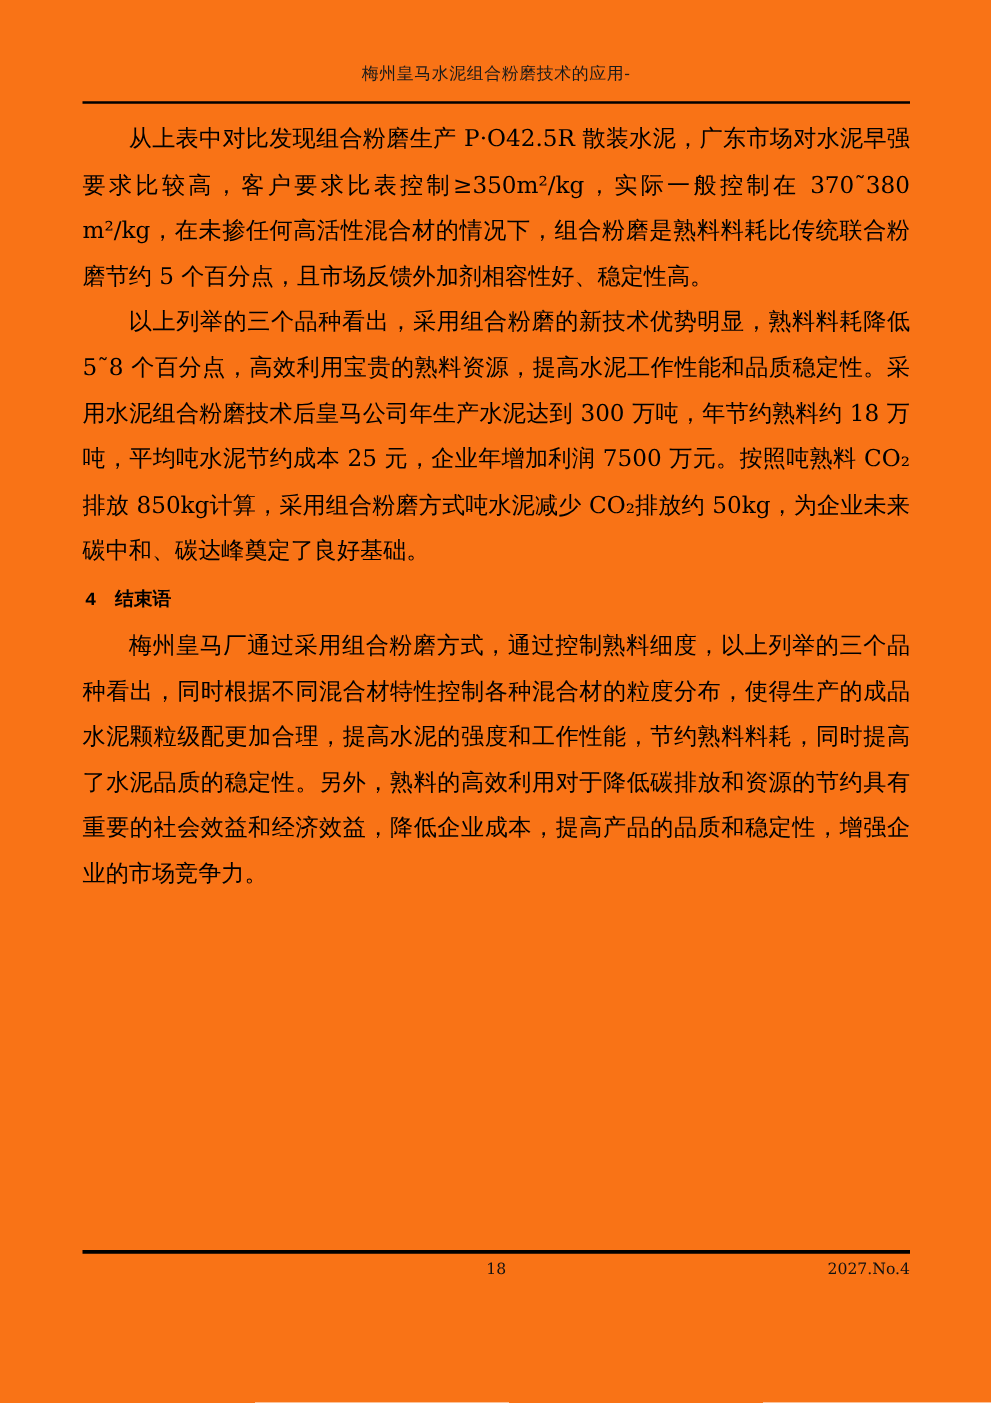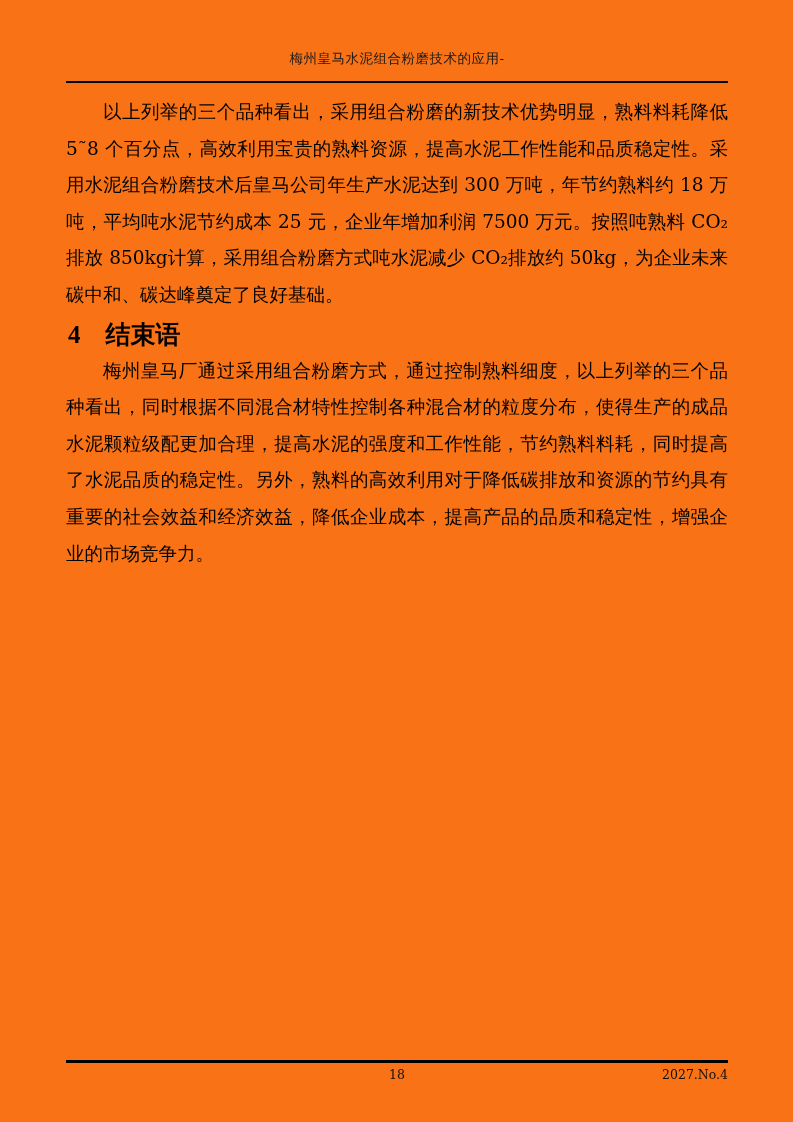--- a/index.html
+++ b/index.html
@@ -42,33 +42,33 @@
     font-size: 18.5px;
     line-height: 36.6px;
     text-align: justify;
     color: #000000;
   }
   .content p {
     text-indent: 2em;
     margin: 0;
   }
   .section-heading {
-    font-size: 25px;
+    font-size: 15px;
     font-weight: bold;
     line-height: 37px;
     margin: 0;
     padding: 2px 0 0 2px;
     text-align: left;
-    font-family: Liberation Serif, serif;
+    font-family: Liberation Mono, monospace;
   }
   .footer {
     position: absolute;
     left: 66px;
     right: 65px;
-    top: 1060px;
+    top: 1000px;
     border-top: 3px solid #000000;
     padding-top: 4px;
     font-size: 12.5px;
     color: #111111;
   }
   .footer-inner {
     position: relative;
     text-align: center;
   }
   .issue-number {
@@ -81,20 +81,21 @@
 <body>
 
 <div class="page">
 
   <div class="header">
     <div class="header-title">梅州皇马水泥组合粉磨技术的应用-</div>
     <hr class="header-rule">
   </div>
 
   <div class="content">
+    <p>从上表中对比发现组合粉磨生产 P·O42.5R 散装水泥，广东市场对水泥早强要求比较高，客户要求比表控制≥350m²/kg，实际一般控制在 370˜380 m²/kg，在未掺任何高活性混合材的情况下，组合粉磨是熟料料耗比传统联合粉磨节约 5 个百分点，且市场反馈外加剂相容性好、稳定性高。</p>
     <p>以上列举的三个品种看出，采用组合粉磨的新技术优势明显，熟料料耗降低 5˜8 个百分点，高效利用宝贵的熟料资源，提高水泥工作性能和品质稳定性。采用水泥组合粉磨技术后皇马公司年生产水泥达到 300 万吨，年节约熟料约 18 万吨，平均吨水泥节约成本 25 元，企业年增加利润 7500 万元。按照吨熟料 CO₂排放 850kg计算，采用组合粉磨方式吨水泥减少 CO₂排放约 50kg，为企业未来碳中和、碳达峰奠定了良好基础。</p>
     <h2 class="section-heading">4　结束语</h2>
     <p>梅州皇马厂通过采用组合粉磨方式，通过控制熟料细度，以上列举的三个品种看出，同时根据不同混合材特性控制各种混合材的粒度分布，使得生产的成品水泥颗粒级配更加合理，提高水泥的强度和工作性能，节约熟料料耗，同时提高了水泥品质的稳定性。另外，熟料的高效利用对于降低碳排放和资源的节约具有重要的社会效益和经济效益，降低企业成本，提高产品的品质和稳定性，增强企业的市场竞争力。</p>
   </div>
 
   <div class="footer">
     <div class="footer-inner">
       <span class="page-number">18</span>
       <span class="issue-number">2027.No.4</span>
     </div>

